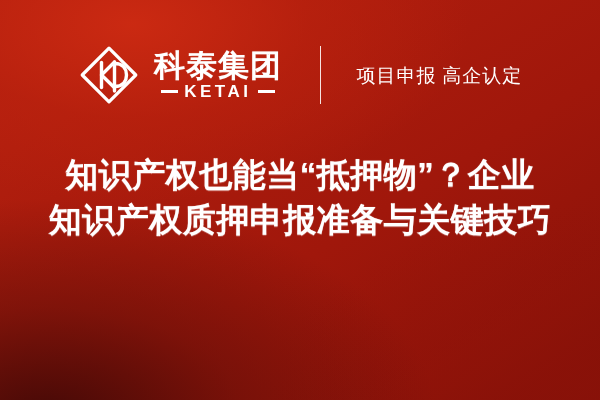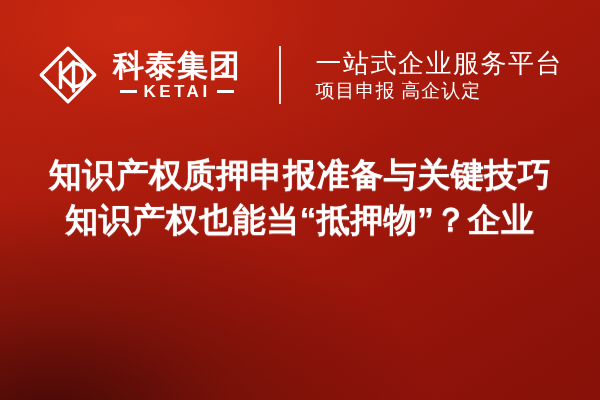--- a/index.html
+++ b/index.html
@@ -164,25 +164,24 @@
         <div class="brand-en-row">
           <span class="brand-en-rule"></span>
           <span class="brand-en">KETAI</span>
           <span class="brand-en-rule"></span>
         </div>
       </div>
 
       <div class="v-divider"></div>
 
       <div class="tagline">
-        <div class="tagline-main">一站式企业服务平台</div>
         <div class="tagline-sub">项目申报 高企认定</div>
       </div>
 
     </div>
   </div>
 
   <div class="headline">
+    <div class="headline-line">知识产权也能当“抵押物”？企业</div>
     <div class="headline-line">知识产权质押申报准备与关键技巧</div>
-    <div class="headline-line">知识产权也能当“抵押物”？企业</div>
   </div>
 
 </div>
 
 </body></html>

